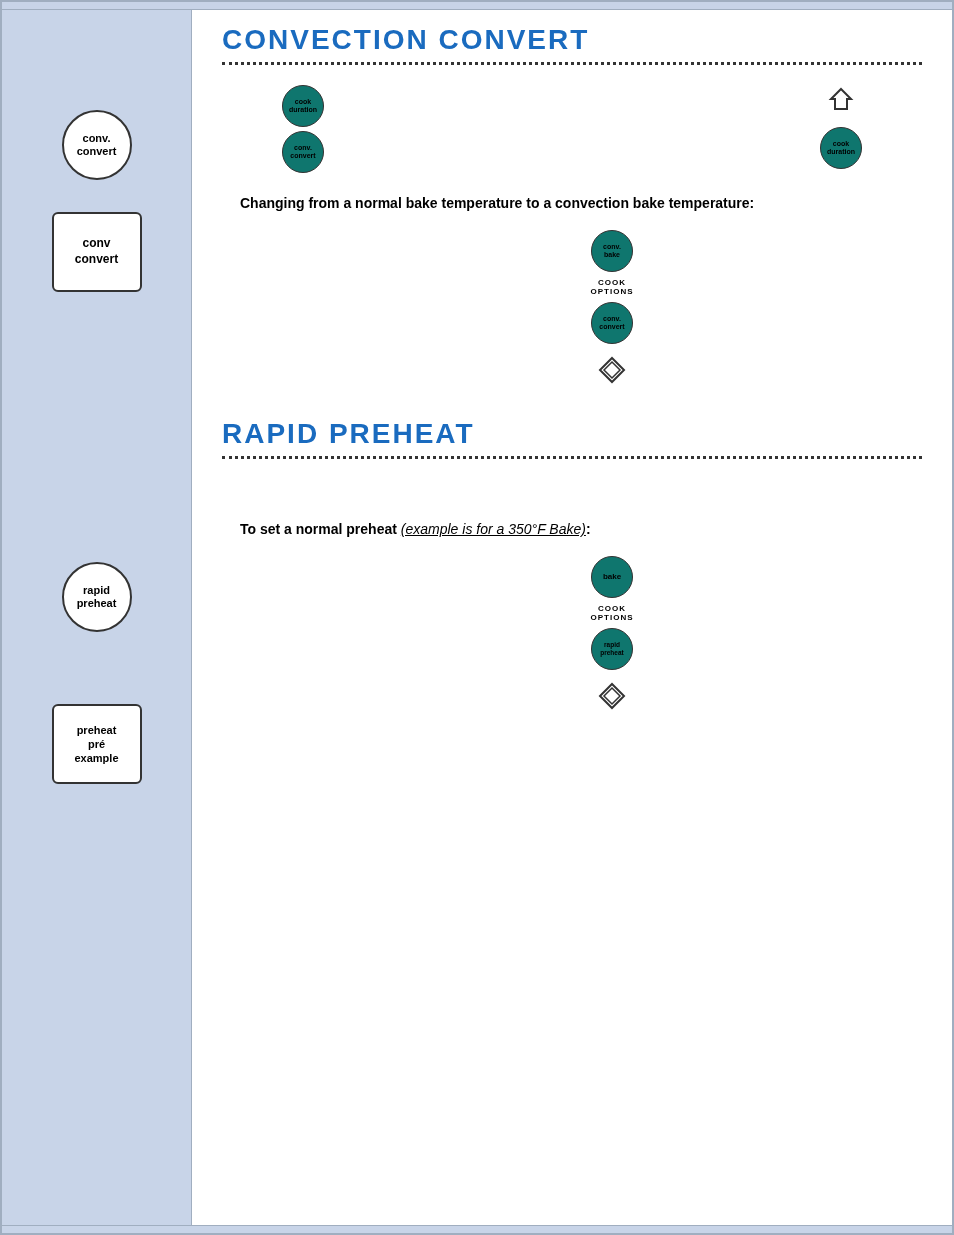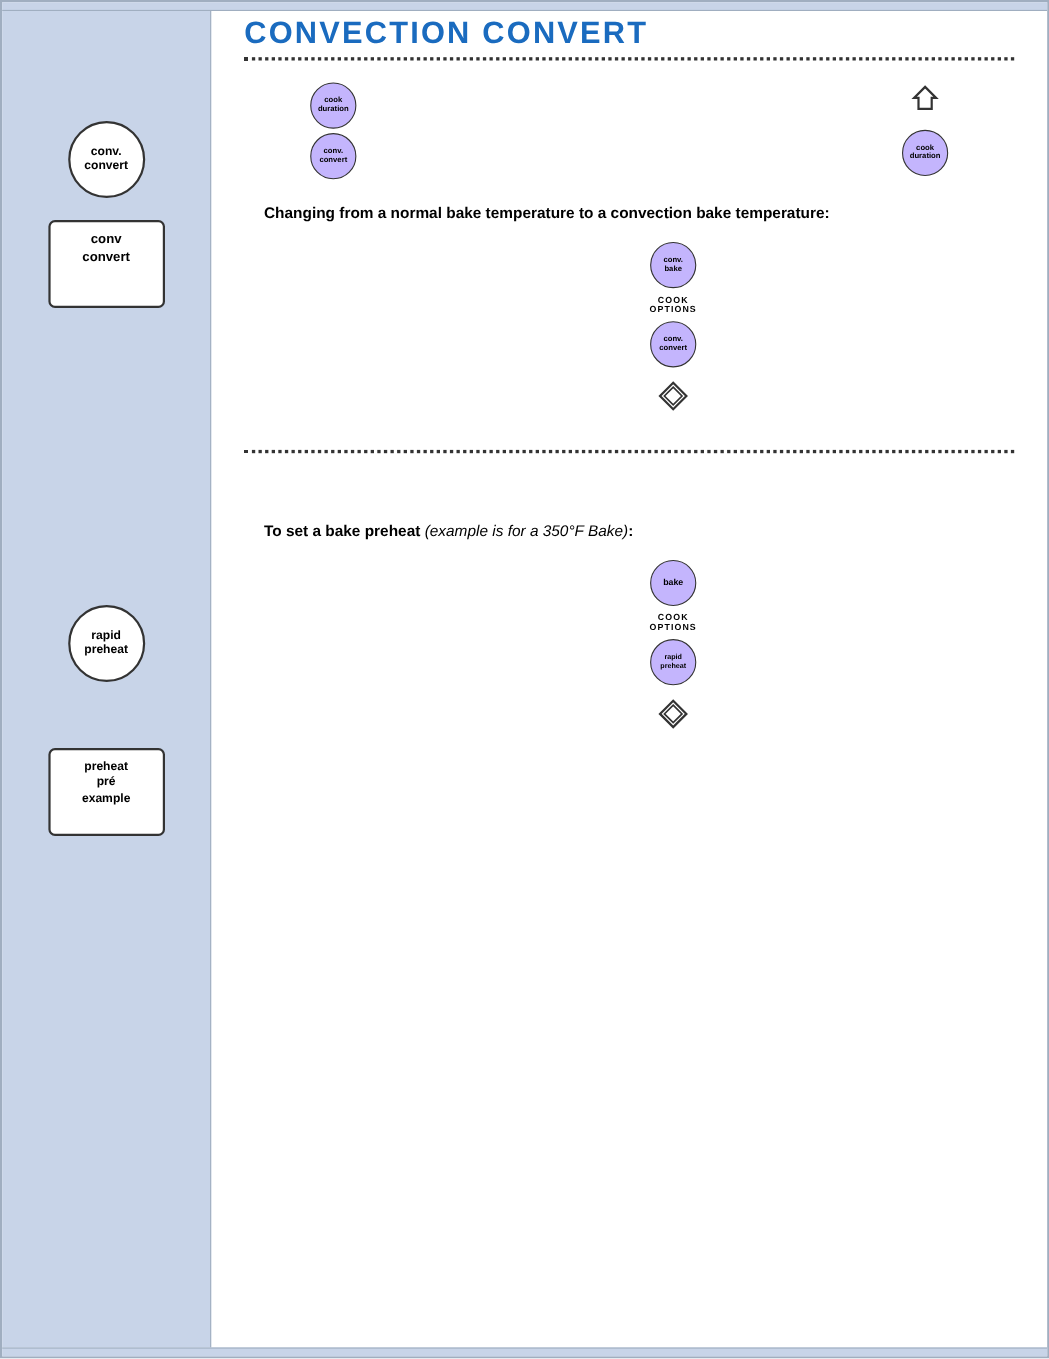--- a/index.html
+++ b/index.html
@@ -43,21 +43,21 @@
       padding: 20px 15px;
       display: flex;
       flex-direction: column;
       align-items: center;
       gap: 20px;
       border-right: 1px solid #a0aec0;
     }
 
     .main-content {
       flex: 1;
-      padding: 4px 30px;
+      padding: 14px 30px;
     }
 
     
     .btn-round {
       border: 2px solid #333;
       border-radius: 50%;
       width: 70px;
       height: 70px;
       display: flex;
       align-items: center;
@@ -74,38 +74,39 @@
       border: 1.5px solid #333;
       border-radius: 50%;
       width: 42px;
       height: 42px;
       display: flex;
       align-items: center;
       justify-content: center;
       text-align: center;
       font-size: 8px;
       font-weight: bold;
-      background: #c4b5fd;
+      background: #0f766e;
       line-height: 1.2;
     }
 
     .btn-square {
       border: 2px solid #333;
       border-radius: 6px;
-      width: 106px;
+      width: 90px;
       height: 80px;
       display: flex;
-      align-items: flex-start;
+      align-items: center;
       justify-content: center;
       text-align: center;
       font-size: 12px;
       font-weight: bold;
       background: #fff;
       line-height: 1.3;
       padding: 8px;
+      margin-top: 12px;
     }
 
     
     .section-title {
       color: #1a6bbf;
       font-size: 28px;
       font-weight: 900;
       letter-spacing: 2px;
       margin-bottom: 6px;
     }
@@ -236,27 +237,28 @@
         </div>
         <div style="margin-top:8px;">
           <svg width="28" height="28" viewBox="0 0 28 28">
             <polygon points="14,2 26,14 14,26 2,14" fill="none" stroke="#333" stroke-width="2"></polygon>
             <polygon points="14,6 22,14 14,22 6,14" fill="none" stroke="#333" stroke-width="1.5"></polygon>
           </svg>
         </div>
       </div>
 
       <div style="height:10px;"></div>
+      <h2 class="section-title">RAPID PREHEAT</h2>
       <hr class="dotted-divider">
 
       <div style="height:40px;"></div>
 
       <p class="instruction-text">
-        <span>To set a bake preheat</span>
-        <span style="font-style:italic; font-weight:normal;">(example is for a 350°F Bake)</span><span>:</span>
+        <span>To set a normal preheat</span>
+        <span style="font-style:italic; font-weight:normal;text-decoration:underline;">(example is for a 350°F Bake)</span><span>:</span>
       </p>
 
       <div class="icon-sequence">
         <div class="icon-row">
           <div class="btn-round-small">
             <span style="font-size:8px; text-align:center; line-height:1.2;">bake</span>
           </div>
         </div>
         <div style="font-size:8px; font-weight:bold; letter-spacing:1px; text-align:center; margin:2px 0;">COOK<br>OPTIONS</div>
         <div class="icon-row">

